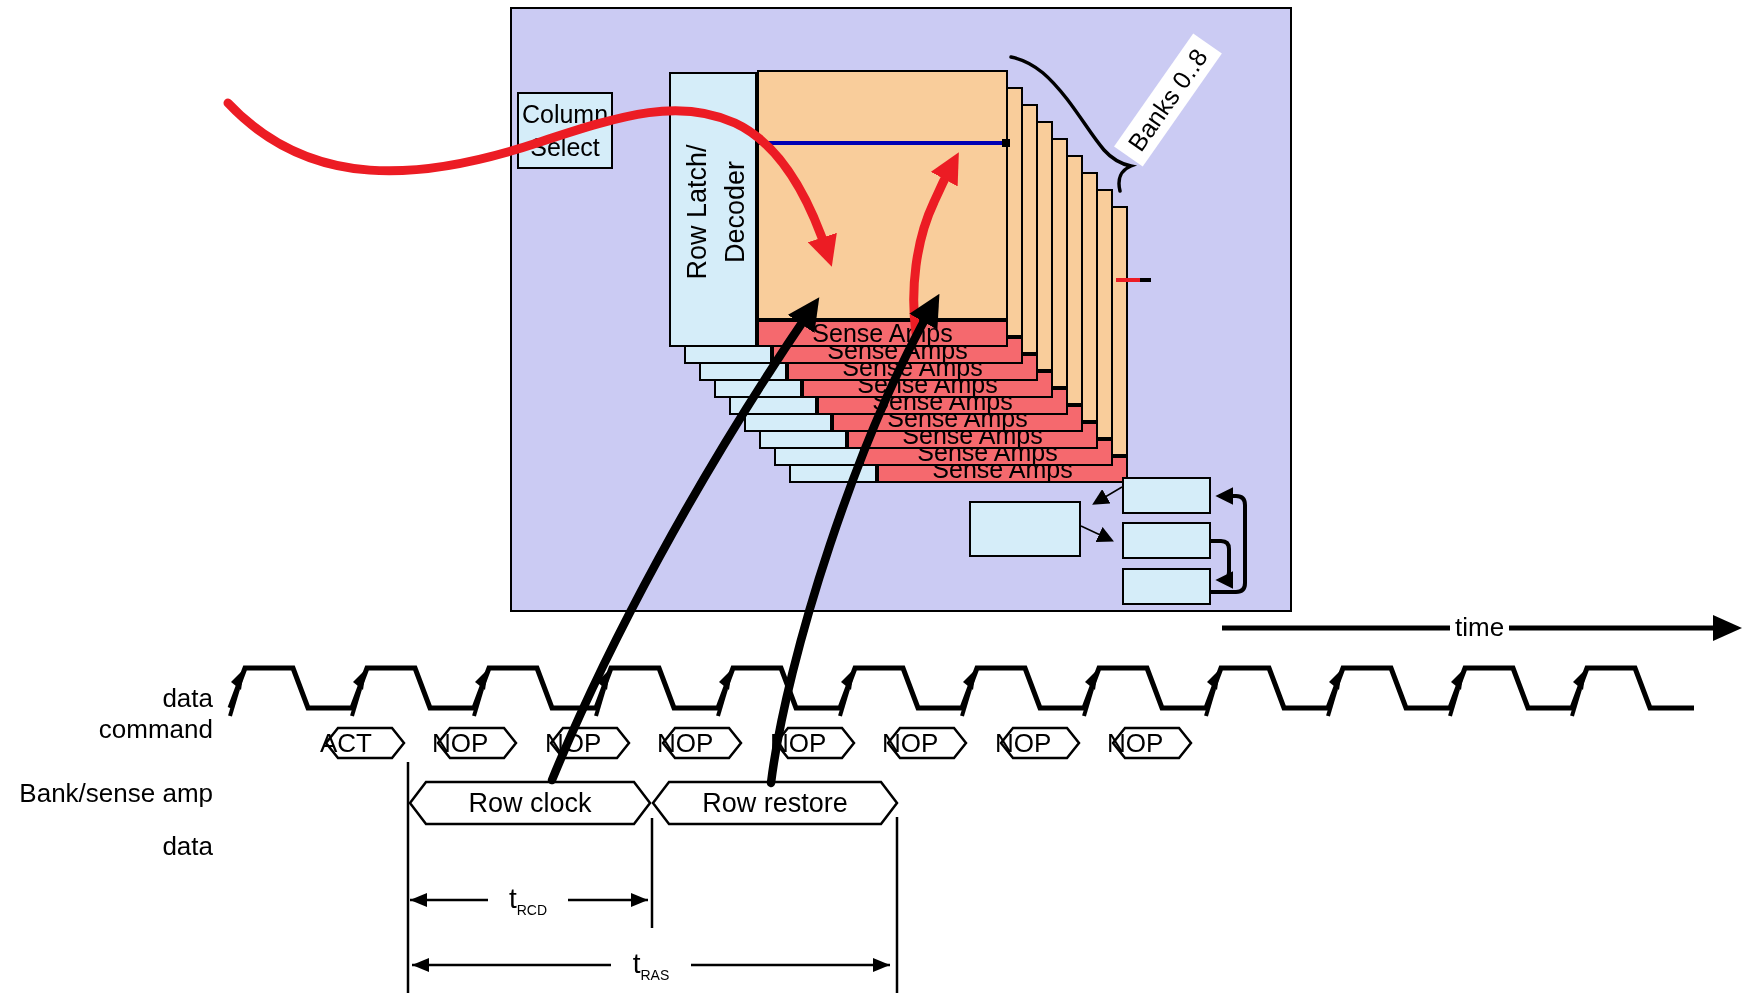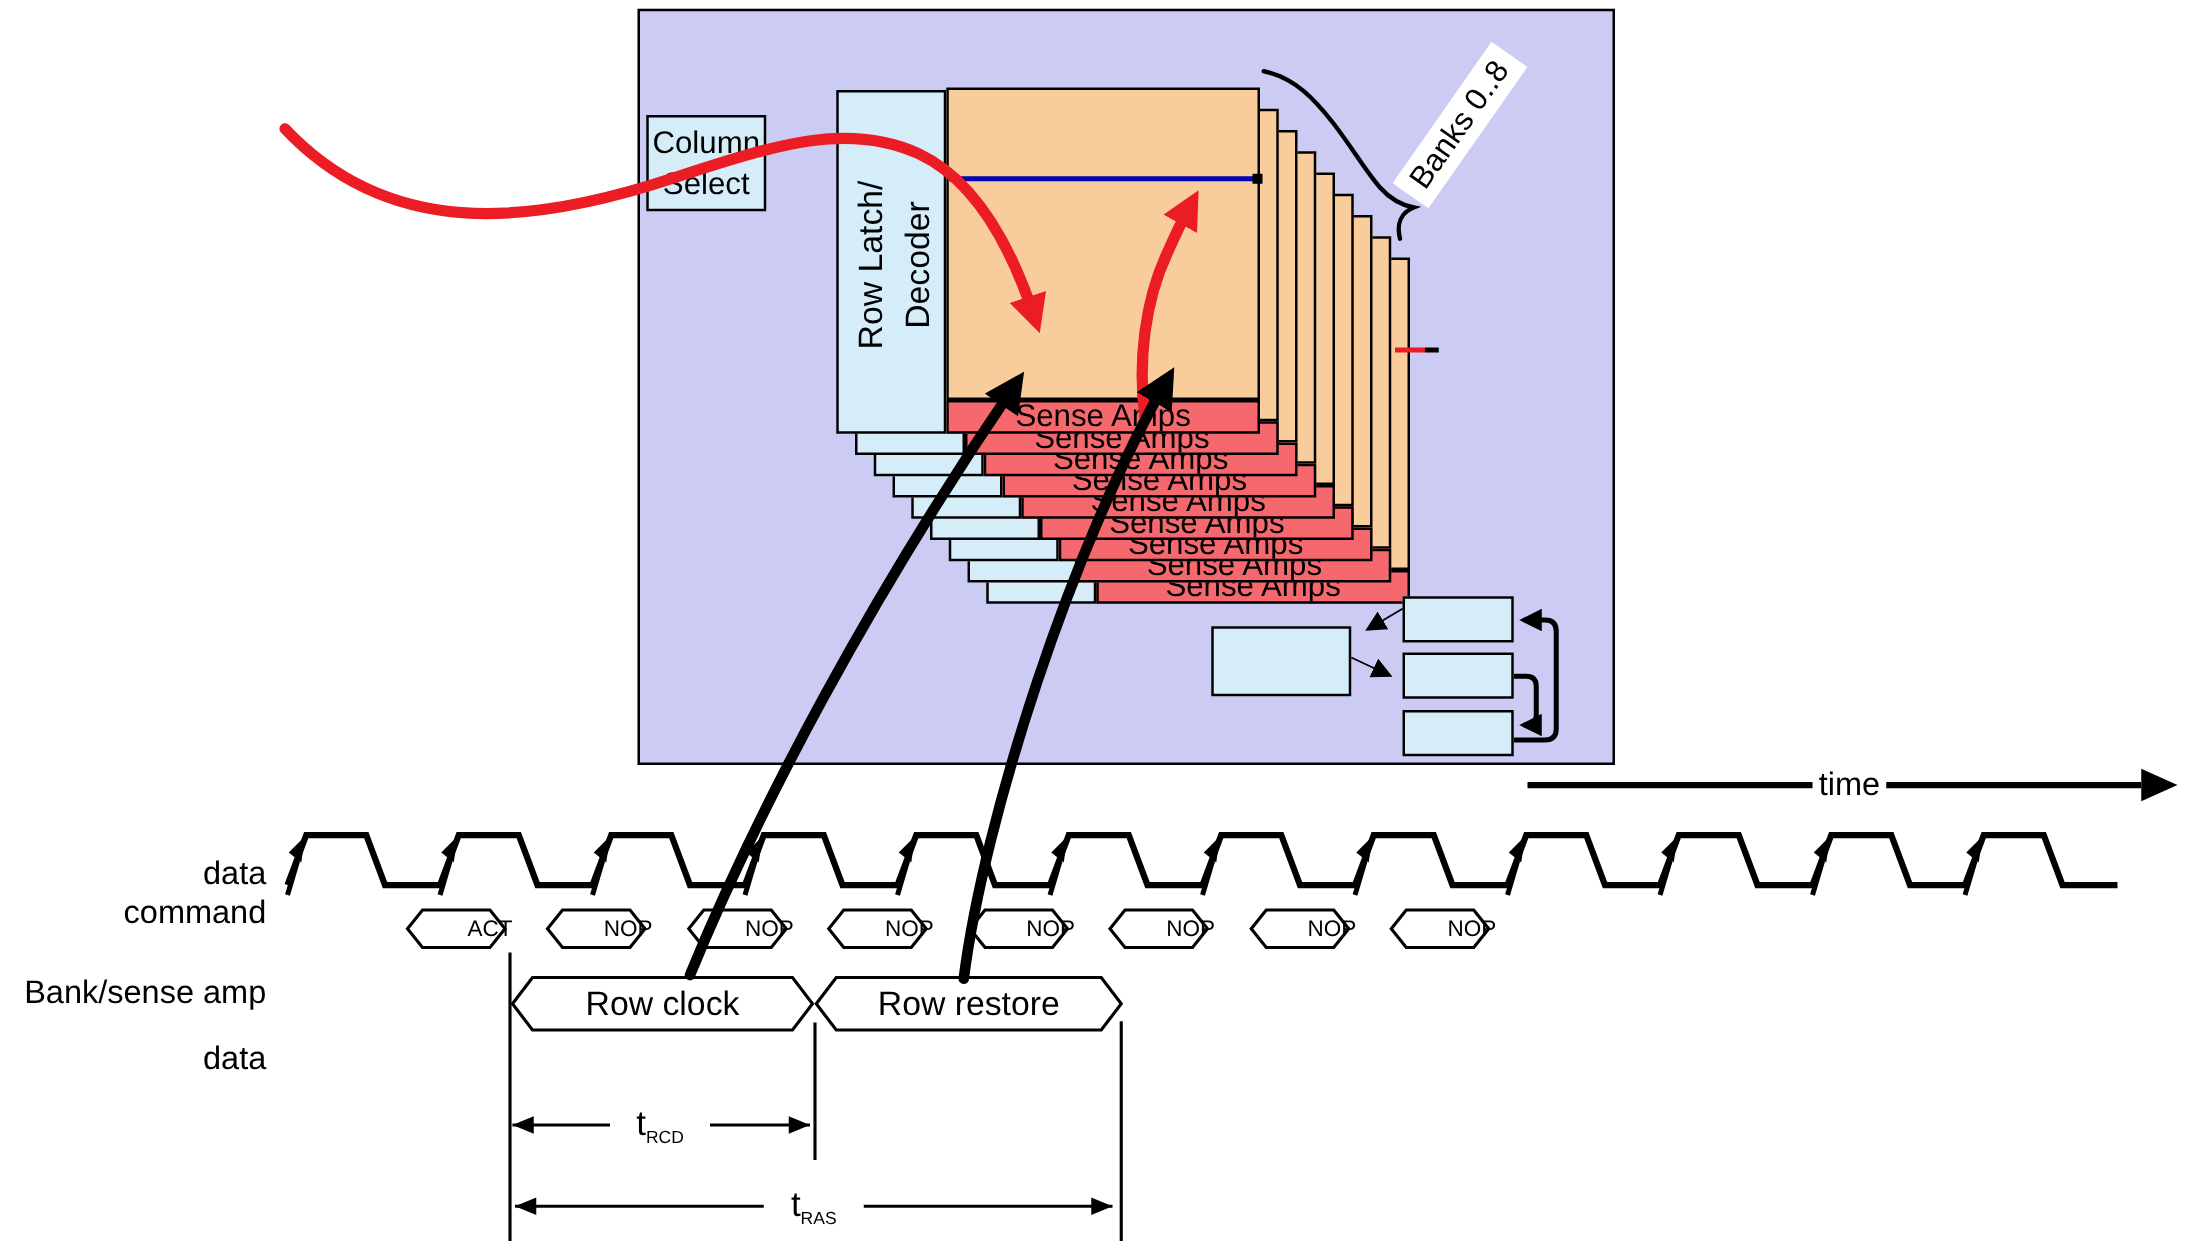--- a/index.html
+++ b/index.html
@@ -11,21 +11,21 @@
   .orange{background:#f9cd9b;}
   .redbar{background:#f5696e;}
   .purple{background:#cbcbf3;}
   .ctr{display:flex;align-items:center;justify-content:center;text-align:center;}
   .lbl{position:absolute;white-space:nowrap;}
   svg{position:absolute;left:0;top:0;}
   #device-title{font-size:27px;}
   .colbox{font-size:25px;line-height:33px;}
   .senseLbl{position:absolute;left:0;top:0;width:100%;height:100%;display:flex;
             align-items:center;justify-content:center;font-size:25px;overflow:hidden;}
-  .cmdLbl{position:absolute;font-size:18px;text-align:right;}
+  .cmdLbl{position:absolute;font-size:26px;text-align:left;}
   .phaseLbl{position:absolute;font-size:27px;text-align:center;}
   .rowLbl{position:absolute;width:213px;text-align:right;font-size:26px;}
   .dimLbl{position:absolute;text-align:center;font-size:28px;background:#fff;line-height:30px;}
   .dimLbl sub{font-size:14px;}
   #time-label{font-size:26px;background:#fff;padding:0 5px;}
   #banks-label{font-size:25px;background:#fff;padding:3px 10px;white-space:nowrap;
                transform:translate(-50%,-50%) rotate(-55deg);}
   #row-latch-text{position:absolute;width:275px;height:88px;left:-93px;top:94px;
                   transform:rotate(-90deg);display:flex;align-items:center;justify-content:center;
                   flex-direction:column;font-size:27px;line-height:38px;text-align:center;}

